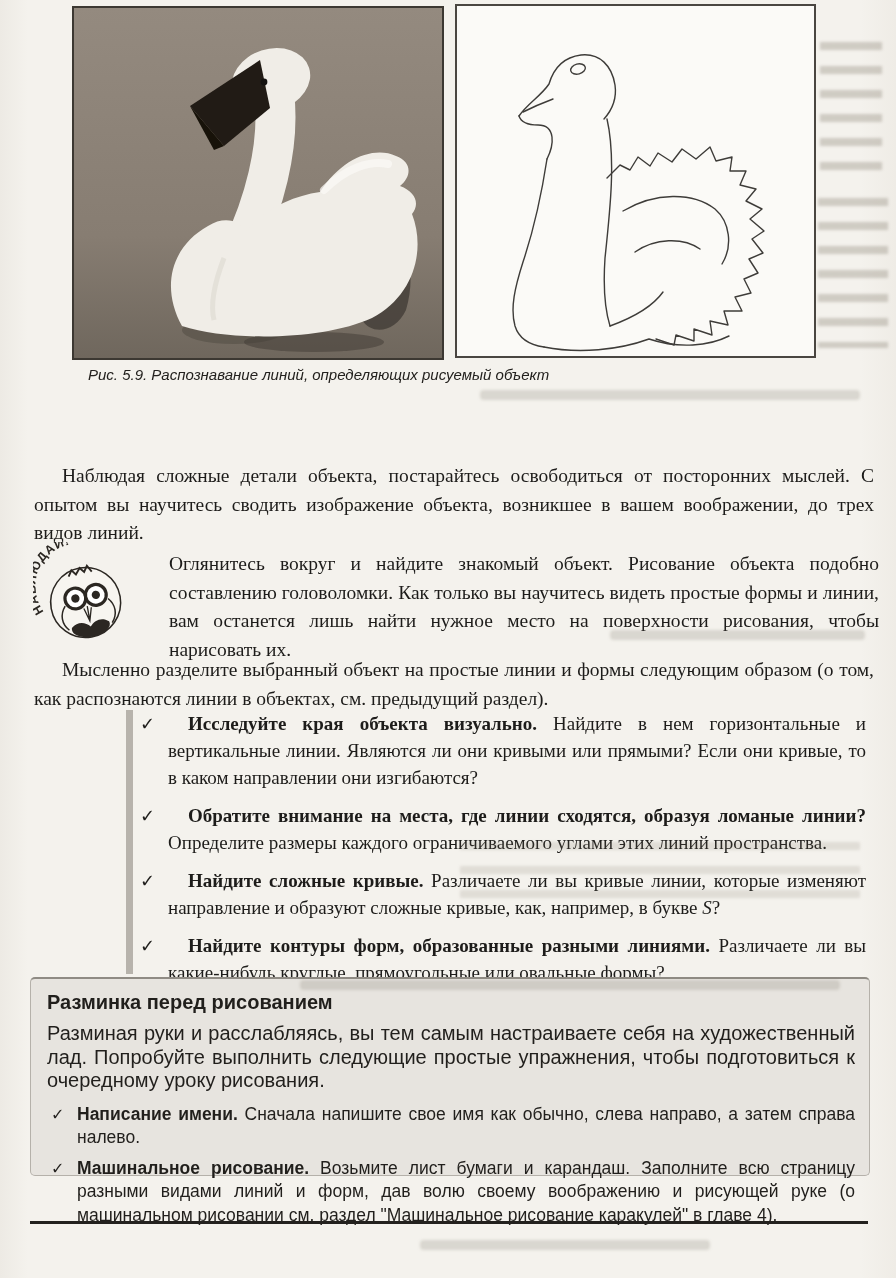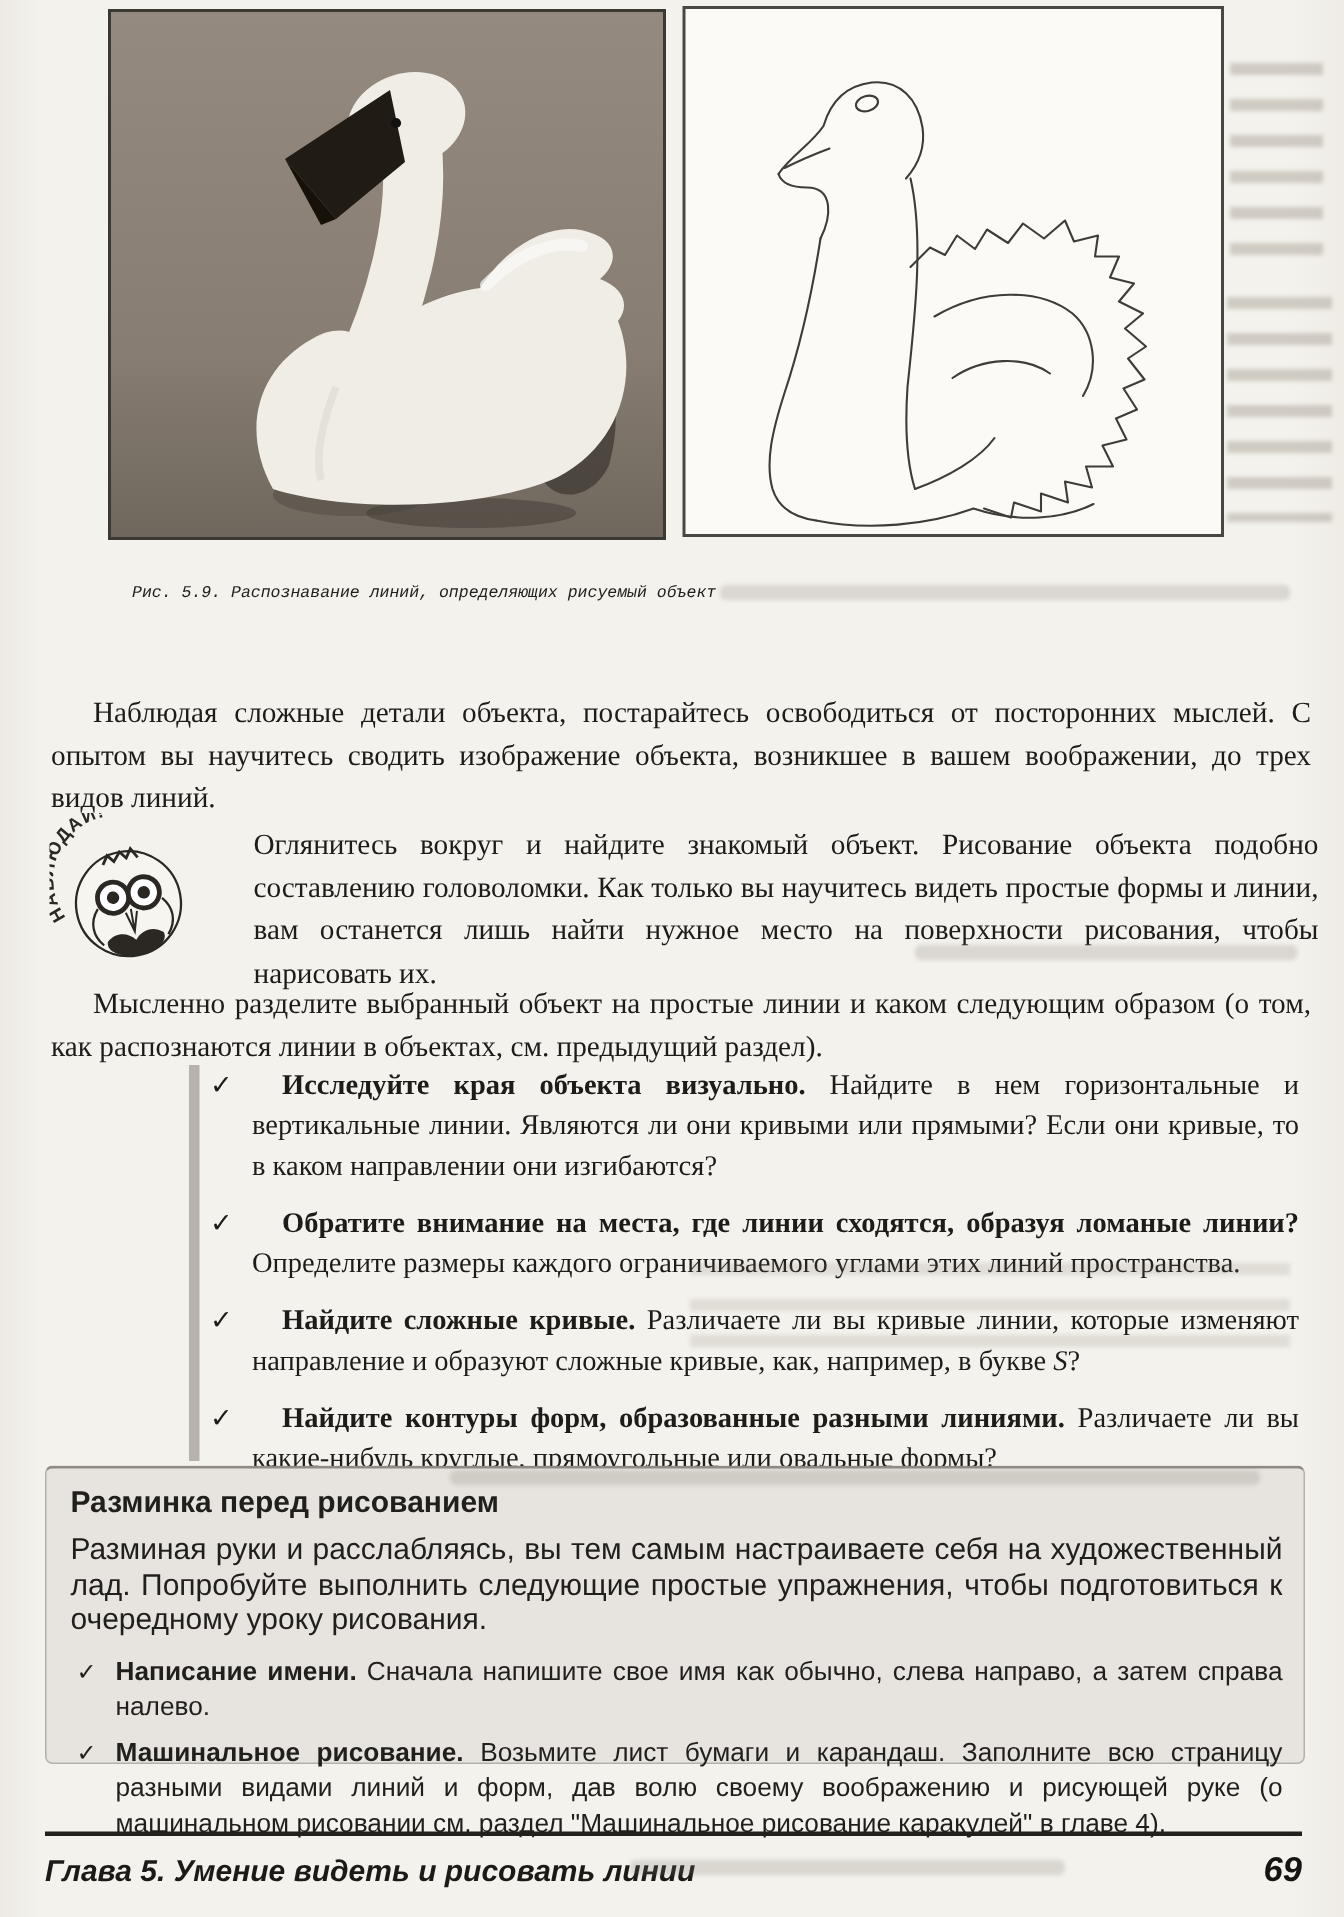--- a/index.html
+++ b/index.html
@@ -6,22 +6,22 @@
   .page{
     position:relative;width:896px;height:1278px;overflow:hidden;
     background:linear-gradient(90deg,#edeae4 0,#f4f2ed 28px,#f4f2ed 860px,#efece6 896px);
     font-family:"Liberation Serif", serif;color:#1d1c1a;
   }
   .abs{position:absolute;}
   
   .photo-frame{left:72px;top:6px;width:368px;height:350px;border:2px solid #3c3832;background:#8b8176;}
   .draw-frame{left:455px;top:4px;width:357px;height:350px;border:2px solid #4a4641;background:#fbfaf7;}
   .photo-frame svg,.draw-frame svg{display:block;width:100%;height:100%;}
-  .caption{left:88px;top:366px;width:640px;font-family:Liberation Mono, monospace;
-    font-style:italic;font-size:11px;color:#23211e;margin-top:24px;}
+  .caption{left:88px;top:366px;width:640px;font-family:Liberation Sans, sans-serif;
+    font-style:italic;font-size:15px;color:#23211e;}
   
   h1.heading{left:30px;top:412px;width:600px;margin:0;font-family:"Liberation Sans",sans-serif;
     font-size:28px;font-weight:bold;color:#181715;letter-spacing:.2px;}
   .body{font-size:19.5px;line-height:28.5px;text-align:justify;margin:4px;}
   .p1{left:30px;top:458px;width:840px;text-indent:28px;}
   .tip-icon{left:33px;top:542px;width:104px;height:104px;}
   .tip-para{left:165px;top:546px;width:710px;}
   .p2{left:30px;top:652px;width:840px;text-indent:28px;}
   
   .checklist{left:126px;top:710px;width:740px;}
@@ -125,21 +125,21 @@
         <circle cx="67" cy="58" r="4.4" fill="#2b2722"></circle>
         <path d="M56,68 L56,84 M52,70 L56,84 L60,70" stroke="#2b2722" stroke-width="1.4" fill="none"></path>
         <path d="M33,64 C26,72 26,82 33,90 M79,64 C86,72 86,82 79,90" stroke="#2b2722" stroke-width="1.6" fill="none"></path>
         <path d="M36,88 C43,82 51,84 56,90 C61,84 69,82 76,88 C78,94 71,100 56,101 C41,100 34,94 36,88 Z" fill="#2b2722"></path>
       </g>
     </svg>
   </div>
 
   <p class="abs body tip-para">Оглянитесь вокруг и найдите знакомый объект. Рисование объекта подобно составлению головоломки. Как только вы научитесь видеть простые формы и линии, вам останется лишь найти нужное место на поверхности рисования, чтобы нарисовать их.</p>
 
-  <p class="abs body p2">Мысленно разделите выбранный объект на простые линии и каком следующим образом (о том, как распознаются линии в объектах, см. предыдущий раздел).</p>
+  <p class="abs body p2">Мысленно разделите выбранный объект на простые линии и формы следующим образом (о том, как распознаются линии в объектах, см. предыдущий раздел).</p>
 
   <div class="abs check-bar"></div>
   <div class="abs checklist">
     <div class="check-item">
       <span class="mark">✓</span>
       <b>Исследуйте края объекта визуально.</b><span> Найдите в нем горизонтальные и вертикальные линии. Являются ли они кривыми или прямыми? Если они кривые, то в каком направлении они изгибаются?</span>
     </div>
     <div class="check-item">
       <span class="mark">✓</span>
       <b>Обратите внимание на места, где линии сходятся, образуя ломаные линии?</b><span> Определите размеры каждого ограничиваемого углами этих линий пространства.</span>
@@ -161,24 +161,20 @@
       <span class="mark">✓</span>
       <b>Написание имени.</b><span> Сначала напишите свое имя как обычно, слева направо, а затем справа налево.</span>
     </div>
     <div class="warmup-item">
       <span class="mark">✓</span>
       <b>Машинальное рисование.</b><span> Возьмите лист бумаги и карандаш. Заполните всю страницу разными видами линий и форм, дав волю своему воображению и рисующей руке (о машинальном рисовании см. раздел "Машинальное рисование каракулей" в главе 4).</span>
     </div>
   </div>
 
   <div class="abs footer-rule"></div>
-  <div class="abs footer">
-    <span class="chapter">Глава 5. Умение видеть и рисовать линии</span>
-    <span class="pagenum">69</span>
-  </div>
 
   <div class="bleed" style="left:820px;top:42px;width:62px;height:130px;"></div>
   <div class="bleed" style="left:818px;top:198px;width:70px;height:150px;"></div>
   <div class="bleed one" style="left:480px;top:390px;width:380px;"></div>
   <div class="bleed one" style="left:610px;top:630px;width:255px;"></div>
   <div class="bleed" style="left:460px;top:842px;width:400px;height:56px;opacity:.55;"></div>
   <div class="bleed one" style="left:300px;top:980px;width:540px;"></div>
   <div class="bleed one" style="left:420px;top:1240px;width:290px;"></div>
 
 </div>

